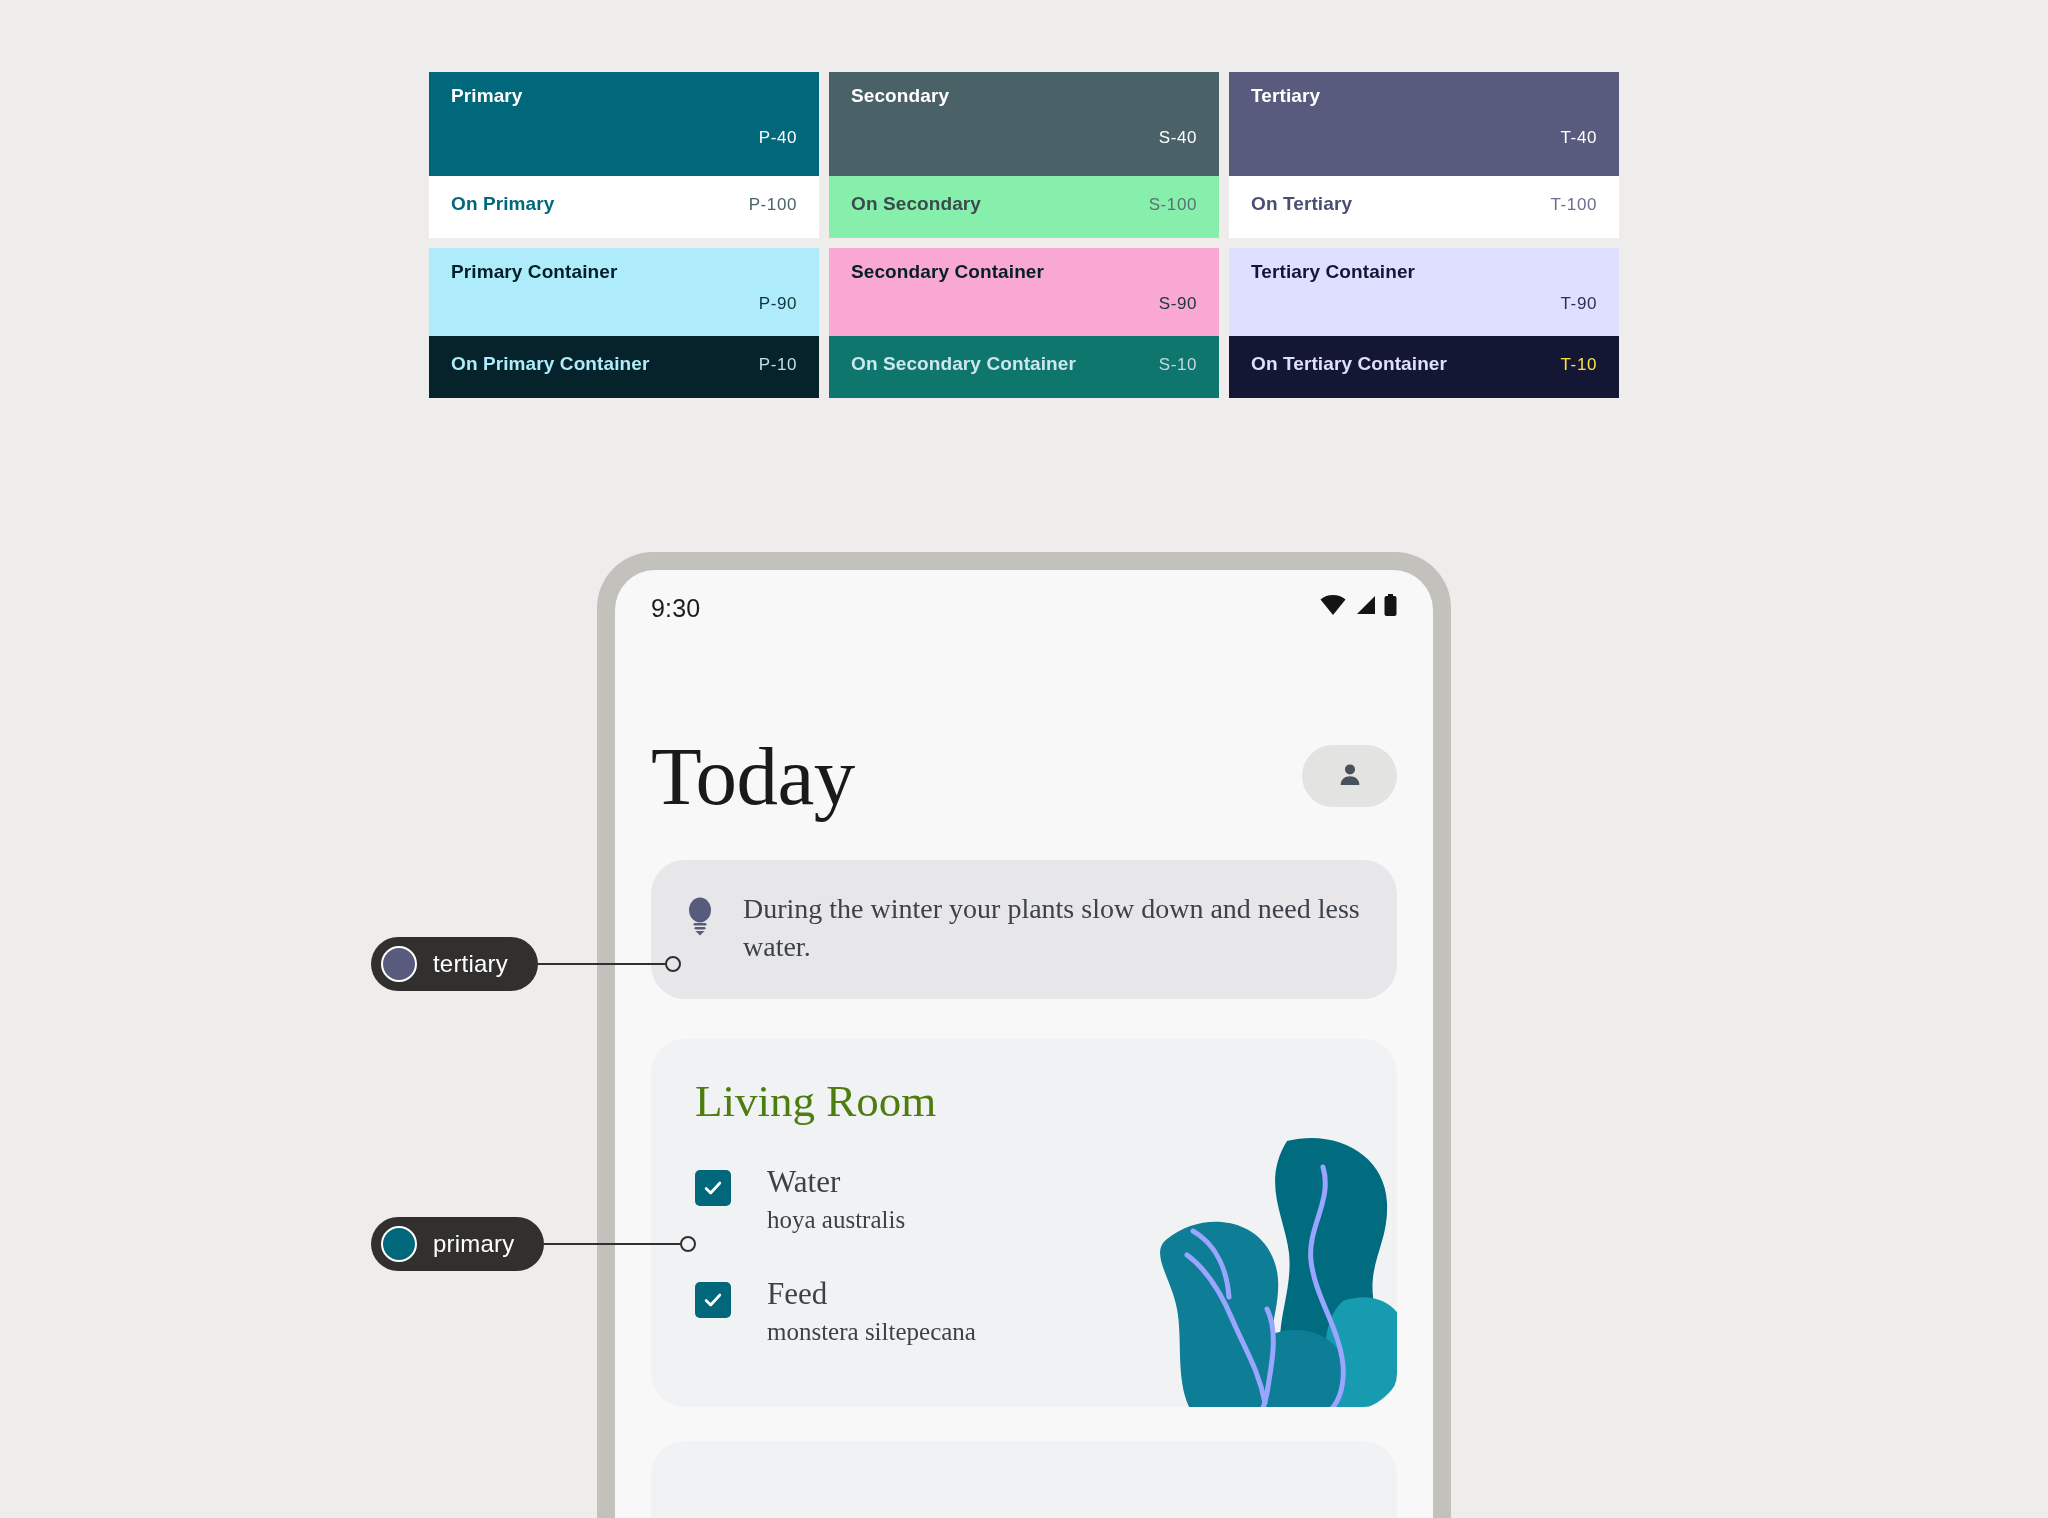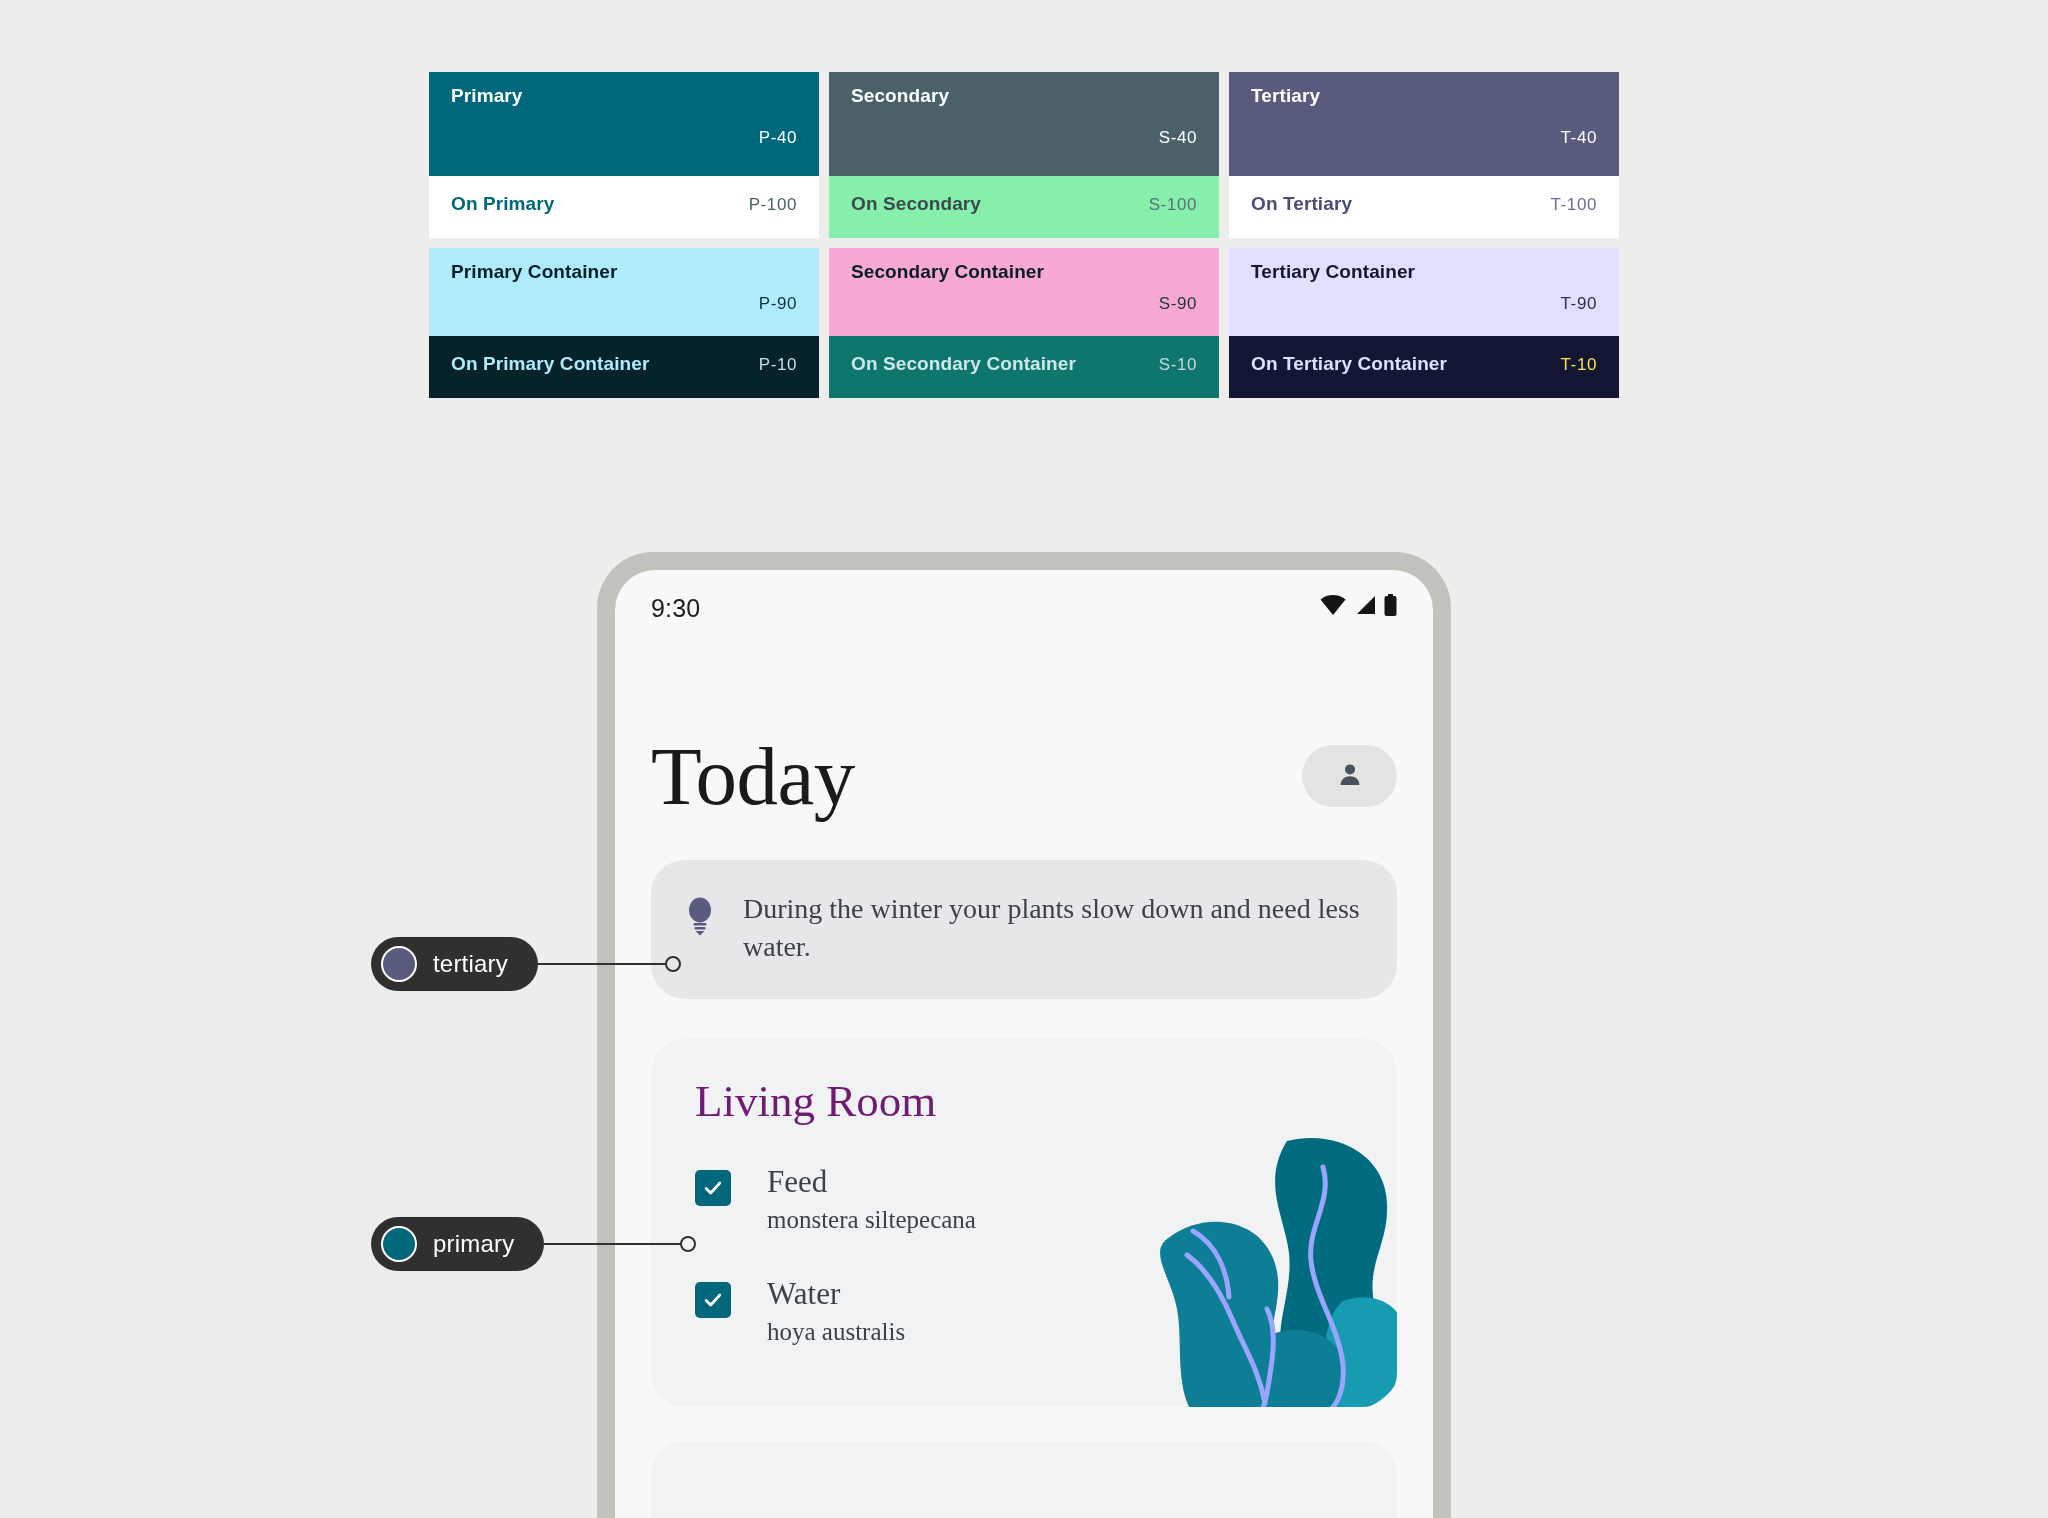--- a/index.html
+++ b/index.html
@@ -171,21 +171,21 @@
     border-radius: 34px;
     padding: 38px 0 0 0;
     position: relative;
     height: 368px;
     overflow: hidden;
   }
 
   .room-title {
     font-family: "Liberation Serif", serif;
     font-size: 45px;
-    color: #701a75;
+    color: #4d7c0f;
     padding: 0 44px;
     line-height: 1.1;
     font-weight: 400;
   }
 
   .task-list { margin-top: 38px; position: relative; z-index: 2; }
 
   .task-row {
     display: flex;
     align-items: flex-start;
@@ -412,34 +412,34 @@
 
       <div class="task-list">
 
         <div class="task-row">
           <span class="checkbox" style="background:#00687a">
             <svg width="22" height="22" viewBox="0 0 24 24">
                 <path d="M4.5 12.5 L9.5 17.5 L19.5 6.5" stroke="#ffffff" stroke-width="3" fill="none" stroke-linecap="round" stroke-linejoin="round"></path>
               </svg>
           </span>
           <span>
-            <div class="task-name">Feed</div>
-            <div class="task-sub">monstera siltepecana</div>
+            <div class="task-name">Water</div>
+            <div class="task-sub">hoya australis</div>
           </span>
         </div>
 
         <div class="task-row">
           <span class="checkbox" style="background:#00687a">
             <svg width="22" height="22" viewBox="0 0 24 24">
                 <path d="M4.5 12.5 L9.5 17.5 L19.5 6.5" stroke="#ffffff" stroke-width="3" fill="none" stroke-linecap="round" stroke-linejoin="round"></path>
               </svg>
           </span>
           <span>
-            <div class="task-name">Water</div>
-            <div class="task-sub">hoya australis</div>
+            <div class="task-name">Feed</div>
+            <div class="task-sub">monstera siltepecana</div>
           </span>
         </div>
 
       </div>
 
       <span class="plant-art">
         <svg width="260" height="290" viewBox="0 0 260 290">
           <path d="M140 20 C190 8 238 34 240 82 C242 120 222 140 226 175 C230 212 218 250 186 268 C160 282 138 268 134 240 C128 200 146 170 142 132 C138 96 114 62 140 20 Z" fill="#016c7f"></path>
           <path d="M196 180 C230 168 262 186 260 226 C258 262 236 286 206 290 L176 290 C178 250 172 200 196 180 Z" fill="#179bb0"></path>
           <path d="M20 118 C52 92 100 96 120 126 C140 156 128 186 124 216 C120 250 128 282 104 290 L44 290 C28 260 36 220 30 188 C24 156 2 132 20 118 Z" fill="#0e7d96"></path>

